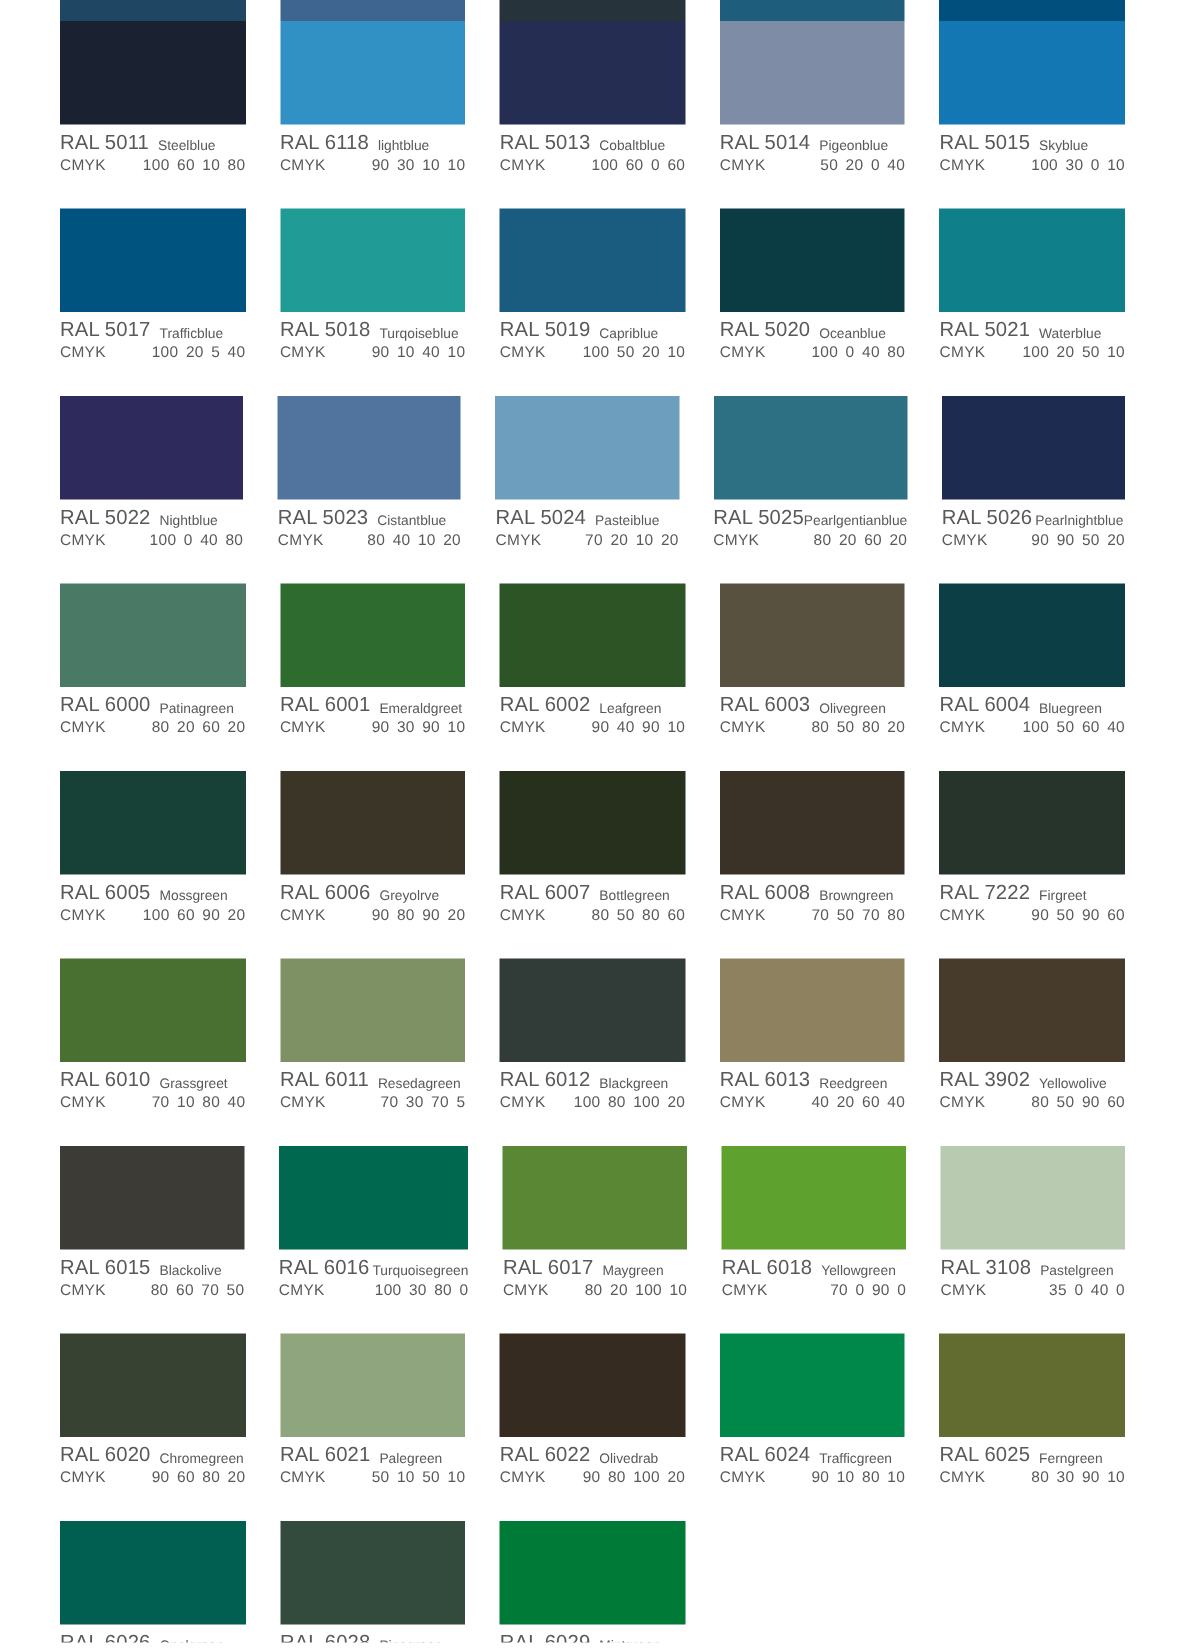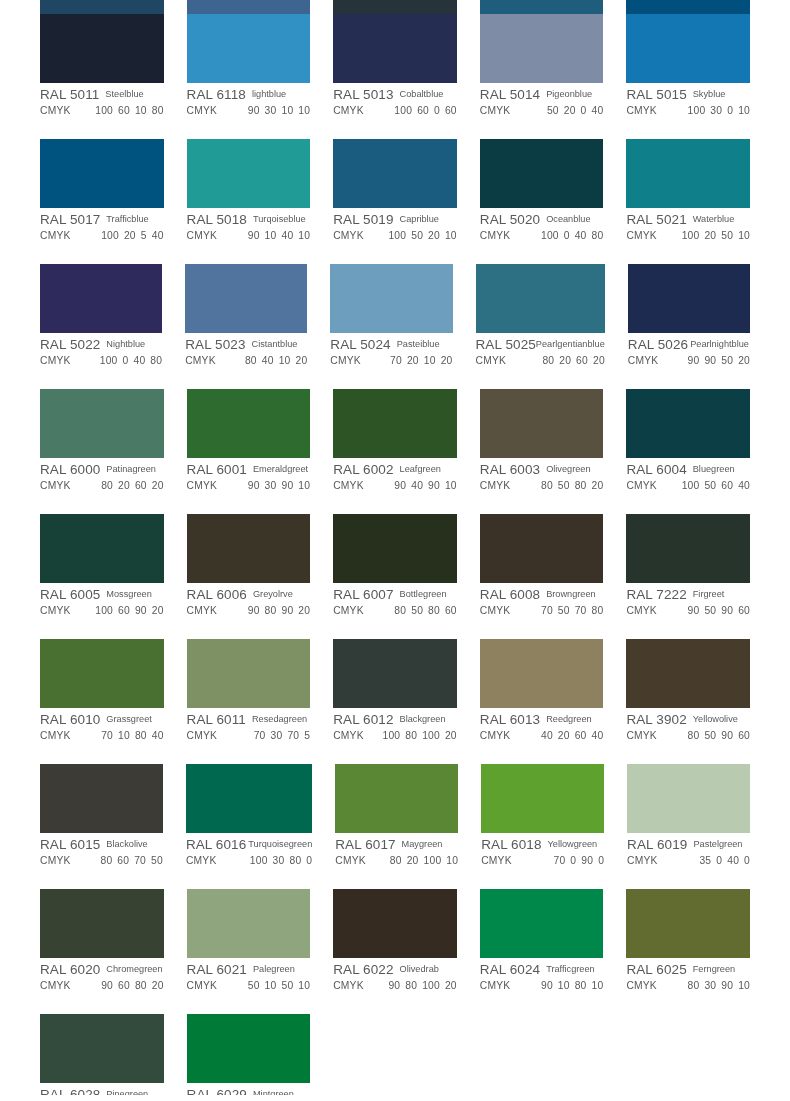--- a/index.html
+++ b/index.html
@@ -29,21 +29,21 @@
   .swatch {
     width:100%;
     height:69px;
     display:block;
   }
   .meta {
     padding-top:5px;
   }
   .line1 {
     display:flex;
-    align-items:center;
+    align-items:flex-end;
     white-space:nowrap;
     line-height:1.05;
   }
   .ral-code {
     font-size:13.5px;
     color:#58595b;
     letter-spacing:0.1px;
     font-weight:400;
   }
   .ral-name {
@@ -578,21 +578,21 @@
             <div class="line2">
               <span class="cmyk-label">CMYK</span>
               <span class="cmyk-vals"><span>70</span><span>0</span><span>90</span><span>0</span></span>
             </div>
           </div>
         </div>
         <div class="cell">
           <div class="swatch" style="background: rgb(184, 203, 176);"></div>
           <div class="meta">
             <div class="line1">
-              <span class="ral-code">RAL 6019</span>
+              <span class="ral-code">RAL 3108</span>
               <span class="ral-name">Pastelgreen</span>
             </div>
             <div class="line2">
               <span class="cmyk-label">CMYK</span>
               <span class="cmyk-vals"><span>35</span><span>0</span><span>40</span><span>0</span></span>
             </div>
           </div>
         </div>
       </div>
     </div>
@@ -660,20 +660,29 @@
             <div class="line2">
               <span class="cmyk-label">CMYK</span>
               <span class="cmyk-vals"><span>80</span><span>30</span><span>90</span><span>10</span></span>
             </div>
           </div>
         </div>
       </div>
     </div>
     <div class="bottom-clip">
       <div class="grid">
+        <div class="cell">
+          <div class="swatch" style="background: rgb(0, 95, 81);"></div>
+          <div class="meta">
+            <div class="line1">
+              <span class="ral-code">RAL 6026</span>
+              <span class="ral-name">Opalgreen</span>
+            </div>
+          </div>
+        </div>
         <div class="cell">
           <div class="swatch" style="background: rgb(50, 75, 61);"></div>
           <div class="meta">
             <div class="line1">
               <span class="ral-code">RAL 6028</span>
               <span class="ral-name">Pinegreen</span>
             </div>
           </div>
         </div>
         <div class="cell">

